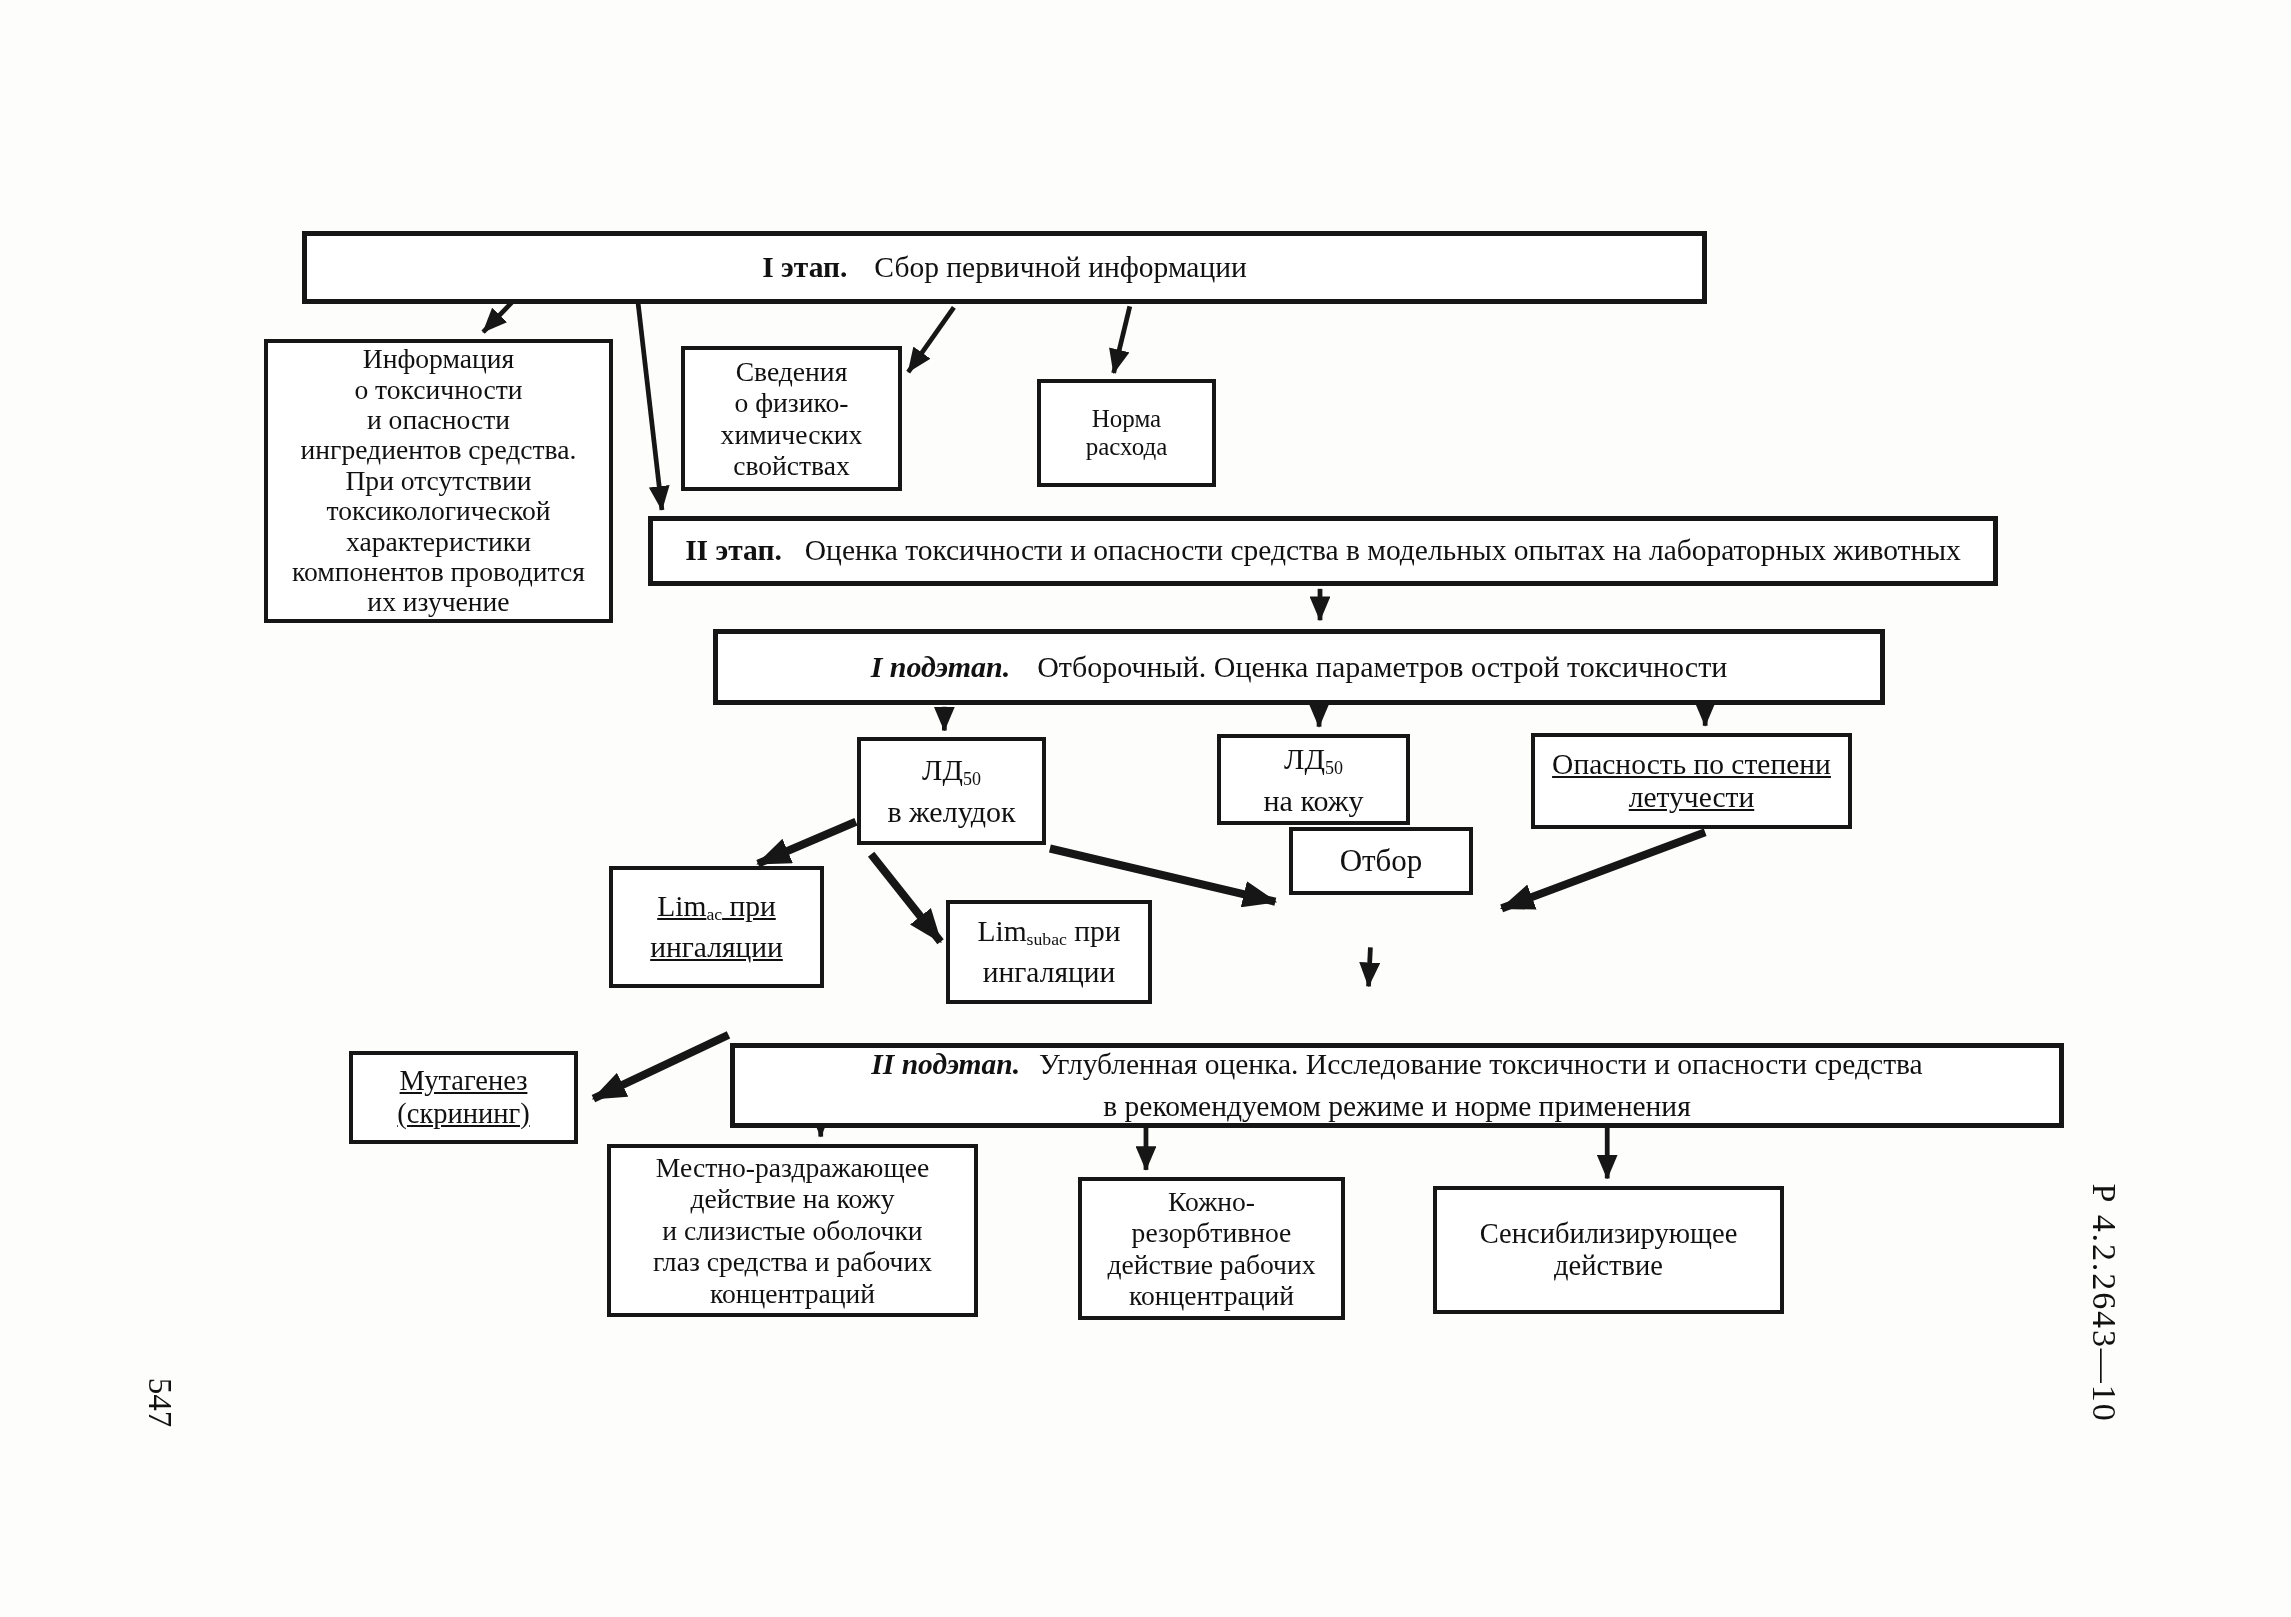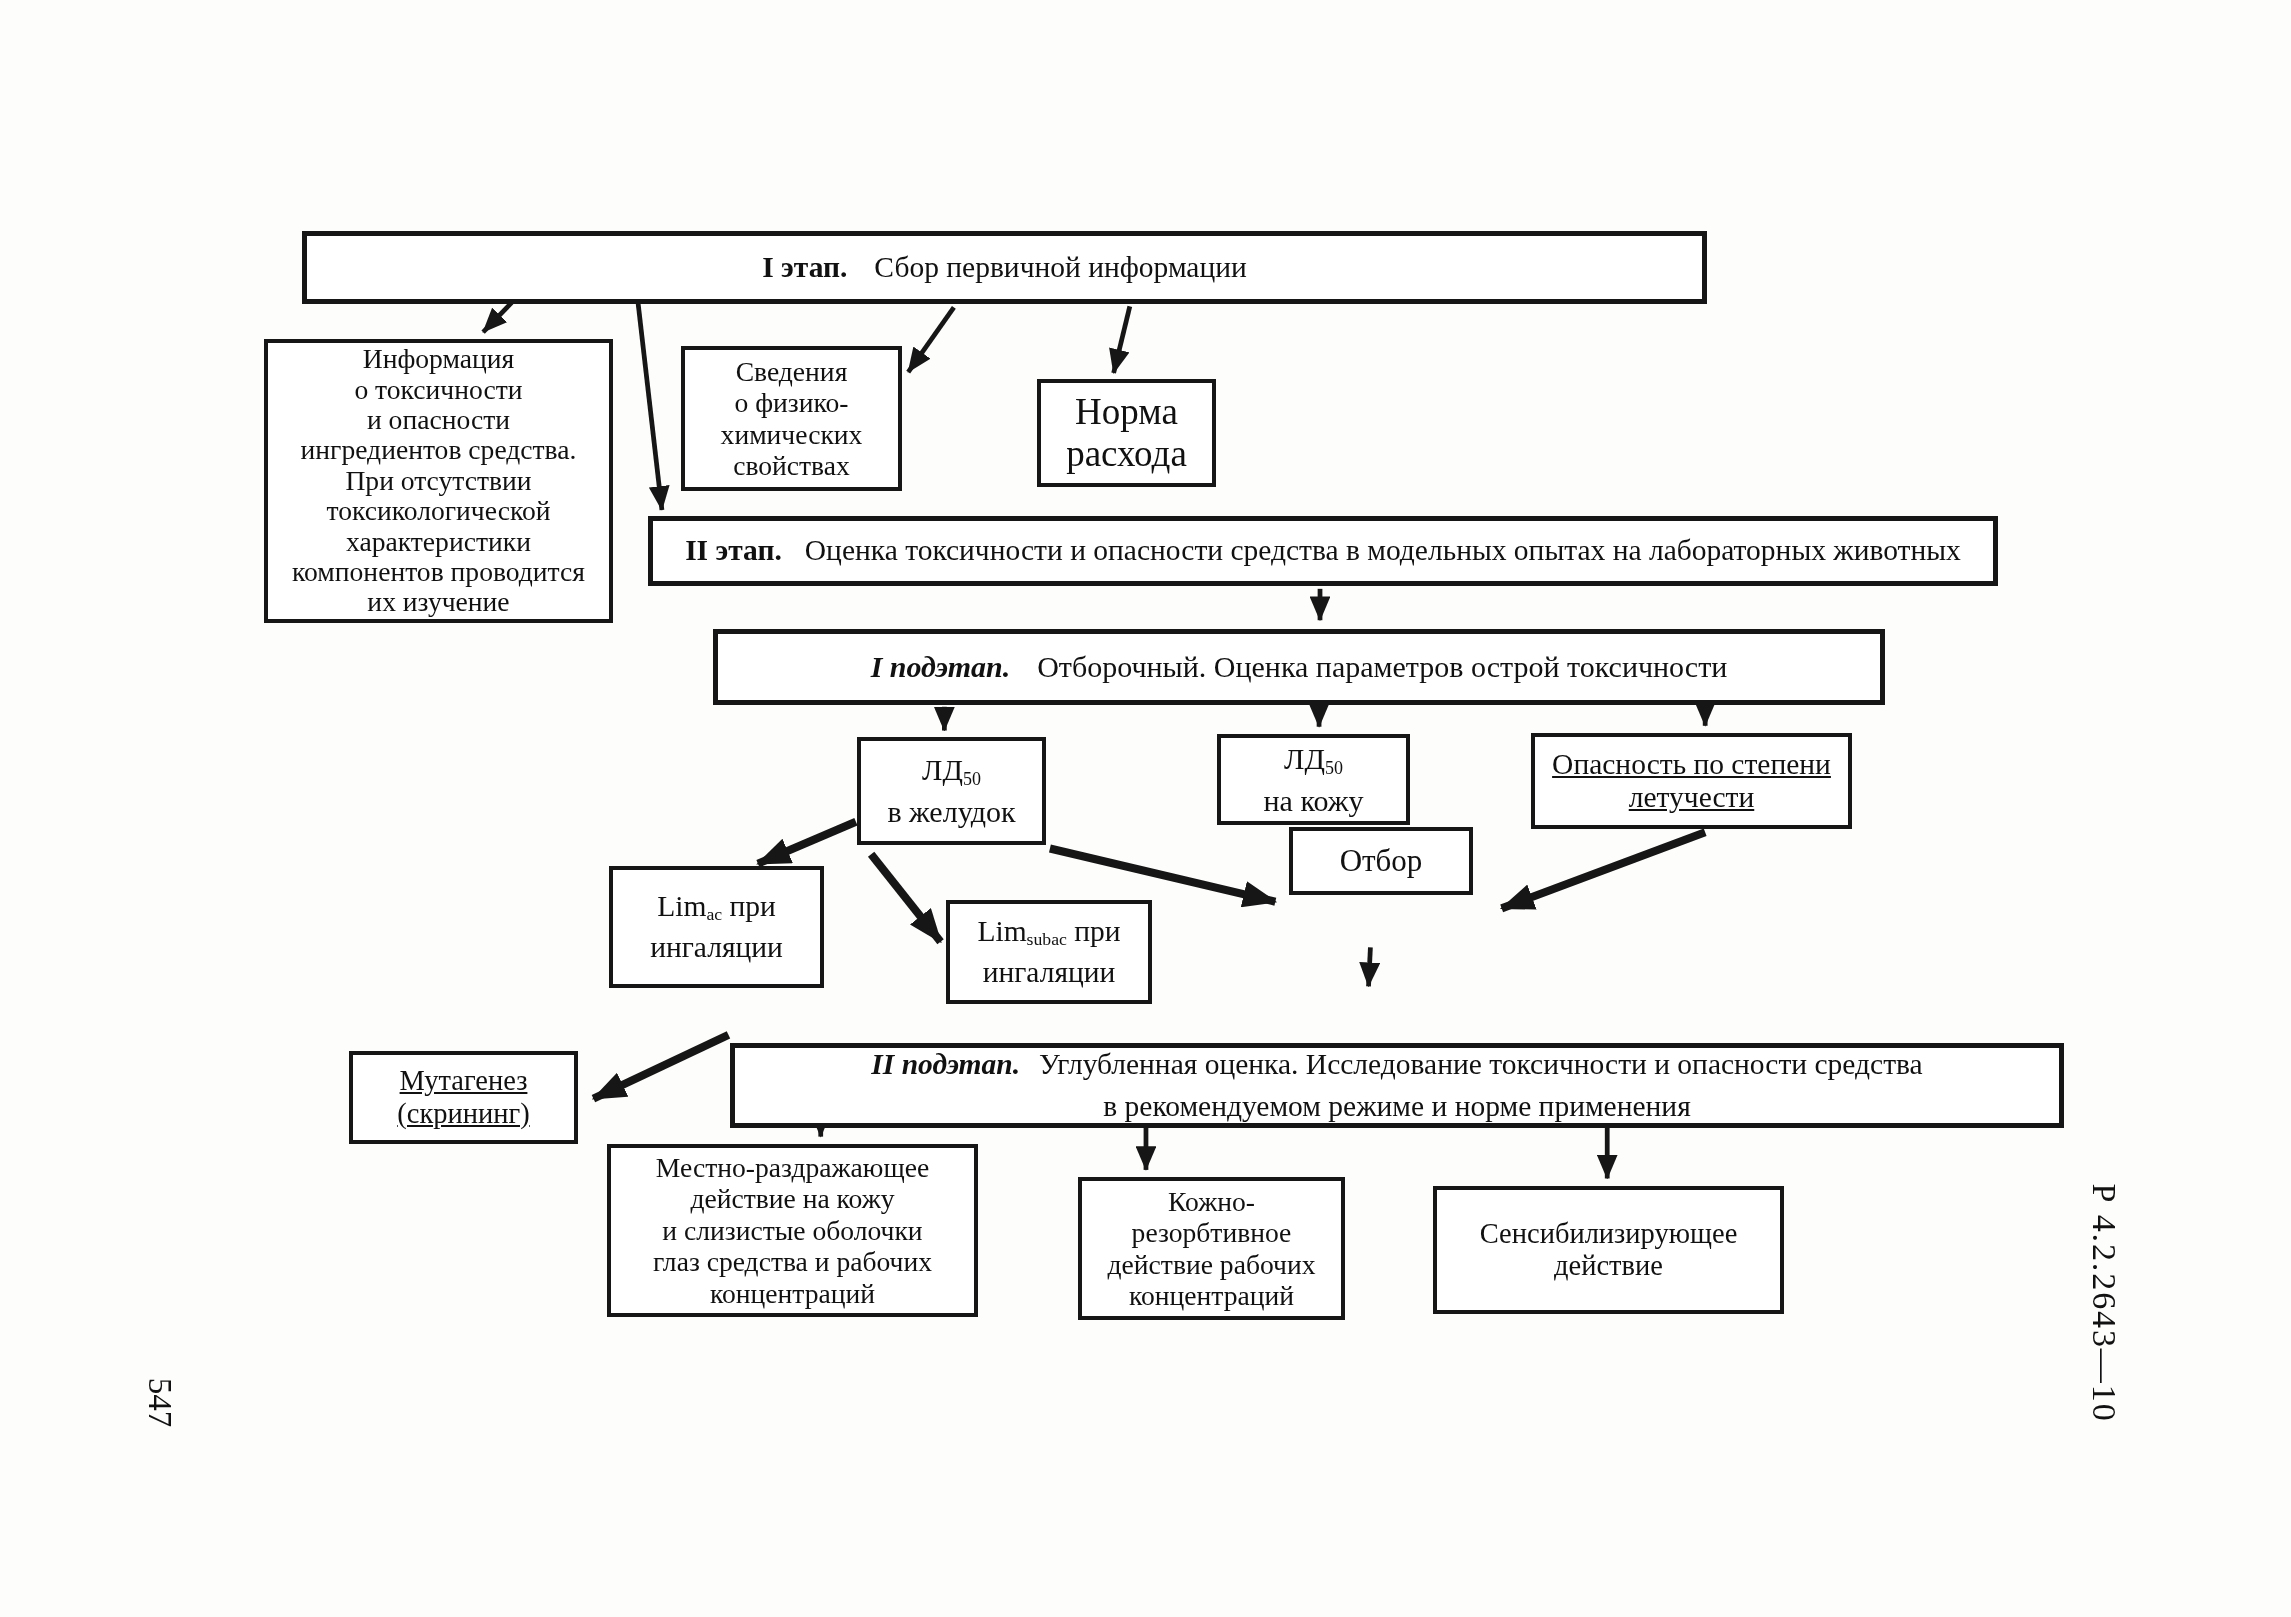--- a/index.html
+++ b/index.html
@@ -77,21 +77,21 @@
 о токсичности
 и опасности
 ингредиентов средства.
 При отсутствии
 токсикологической
 характеристики
 компонентов проводится
 их изучение</div>
   </div>
 
-  <div class="node" style="left:1037px;top:379px;width:179px;height:108px;font-size:37px;">
+  <div class="node" style="left:1037px;top:379px;width:179px;height:108px;font-size:25px;">
     <div class="lines">Норма
 расхода</div>
   </div>
 
   <div class="node stage" style="left:648px;top:516px;width:1350px;height:70px;font-size:29.5px;">
     <span class="b" style="margin-right:15px;">II этап.</span>
     <span>Оценка токсичности и опасности средства в модельных опытах на лабораторных животных</span>
   </div>
 
   <div class="node stage" style="left:713px;top:629px;width:1172px;height:76px;font-size:30px;">
@@ -107,21 +107,21 @@
   <div class="node" style="left:1217px;top:734px;width:193px;height:91px;font-size:30px;">
     <div><span>ЛД</span><sub>50</sub></div>
     <div>на кожу</div>
   </div>
 
   <div class="node" style="left:1531px;top:733px;width:321px;height:96px;font-size:29.5px;text-decoration:underline;">
     <div class="lines">Опасность по степени
 летучести</div>
   </div>
 
-  <div class="node" style="left:609px;top:866px;width:215px;height:122px;font-size:29.5px;">
+  <div class="node" style="left:609px;top:866px;width:215px;height:122px;font-size:29.5px;text-decoration:underline;">
     <div><span>Lim</span><sub>ac</sub><span> при</span></div>
     <div>ингаляции</div>
   </div>
 
   <div class="node" style="left:946px;top:900px;width:206px;height:104px;font-size:29.5px;">
     <div><span>Lim</span><sub>subac</sub><span> при</span></div>
     <div>ингаляции</div>
   </div>
 
   <div class="node" style="left:1289px;top:827px;width:184px;height:68px;font-size:31px;">

